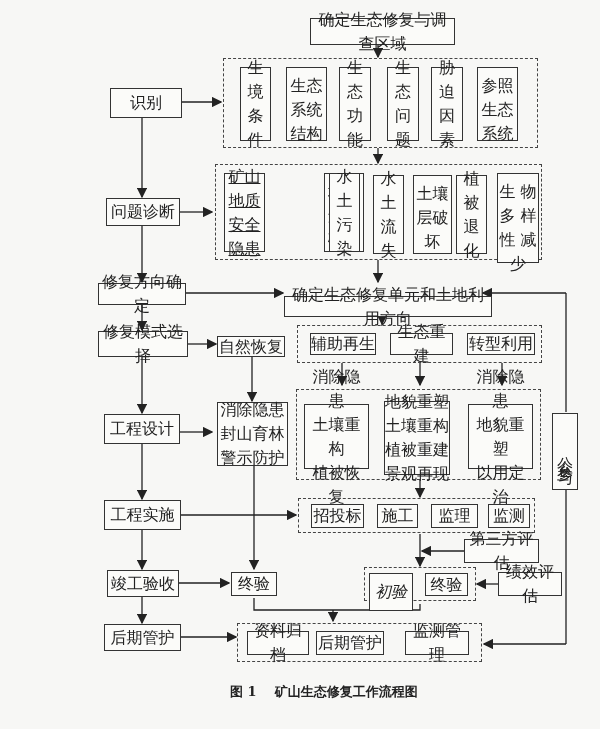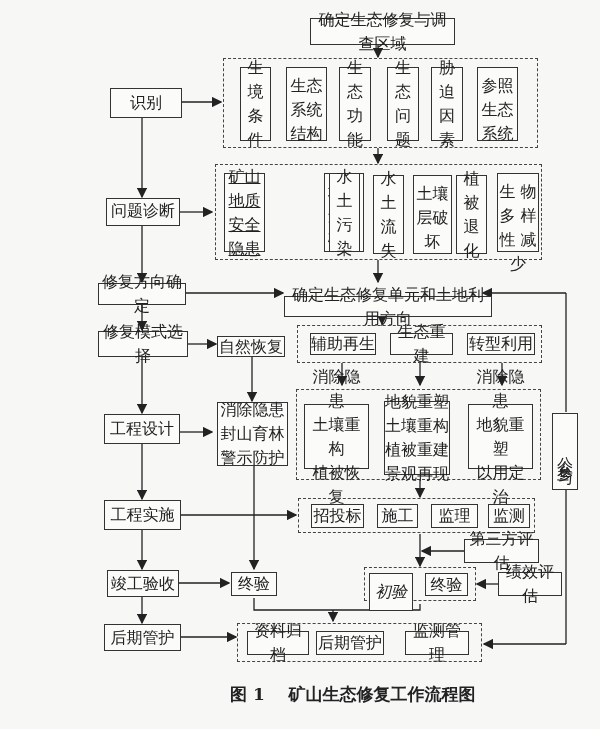--- a/index.html
+++ b/index.html
@@ -4,21 +4,21 @@
 <style>
   html, body { margin:0; padding:0; }
   body { width:600px; height:729px; background:#f7f7f5; position:relative; overflow:hidden;
          font-family:"DejaVu Serif","Liberation Serif",serif; color:#222; }
   .box { position:absolute; border:1.5px solid #333; background:#fbfbf9; box-sizing:border-box;
          display:flex; align-items:center; justify-content:center; font-size:16px; line-height:1.5; text-align:center; }
   .dash { position:absolute; border:1.5px dashed #444; box-sizing:border-box; }
   .vert { writing-mode:vertical-rl; letter-spacing:4px; }
   .multi { white-space:pre-line; }
   svg.lines { position:absolute; left:0; top:0; width:600px; height:729px; pointer-events:none; }
-  .caption { position:absolute; left:230px; top:683px; font-size:17px; font-weight:bold; }
+  .caption { position:absolute; left:230px; top:683px; font-size:13px; font-weight:bold; }
 </style>
 </head>
 <body>
 
 <svg class="lines">
   <defs>
     <marker id="ah" markerWidth="8" markerHeight="8" refX="7" refY="4" orient="auto">
       <path d="M0,0 L8,4 L0,8 z" fill="#222"></path>
     </marker>
   </defs>
@@ -76,21 +76,21 @@
   </g>
 </svg>
 
 <div class="box" style="left:310px;top:18px;width:145px;height:27px;">
     <span>确定生态修复与调查区域</span>
   </div>
 
 <div class="box" style="left:110px;top:88px;width:72px;height:30px;">
     <span>识别</span>
   </div>
-<div class="box" style="left:106px;top:198px;width:74px;height:28px;font-family:Liberation Mono, monospace;">
+<div class="box" style="left:106px;top:198px;width:74px;height:28px;">
     <span>问题诊断</span>
   </div>
 <div class="box" style="left:98px;top:283px;width:88px;height:22px;">
     <span>修复方向确定</span>
   </div>
 <div class="box" style="left:98px;top:331px;width:90px;height:26px;">
     <span>修复模式选择</span>
   </div>
 <div class="box" style="left:104px;top:414px;width:76px;height:30px;">
     <span>工程设计</span>
@@ -145,21 +145,21 @@
 土
 流
 失</span></div>
 <div class="box multi" style="left:413px;top:175px;width:39px;height:79px;align-items:flex-start;padding-top:6px;"><span>土壤
 层破
 坏</span></div>
 <div class="box multi" style="left:456px;top:175px;width:31px;height:79px;"><span>植
 被
 退
 化</span></div>
-<div class="box multi" style="left:497px;top:173px;width:42px;height:79px;align-items:flex-start;padding-top:6px;"><span>生 物
+<div class="box multi" style="left:497px;top:173px;width:42px;height:90px;align-items:flex-start;padding-top:6px;"><span>生 物
 多 样
 性 减
 少</span></div>
 
 <div class="box" style="left:284px;top:296px;width:208px;height:21px;">
     <span>确定生态修复单元和土地利用方向</span>
   </div>
 
 <div class="box" style="left:217px;top:336px;width:68px;height:21px;">
     <span>自然恢复</span>

